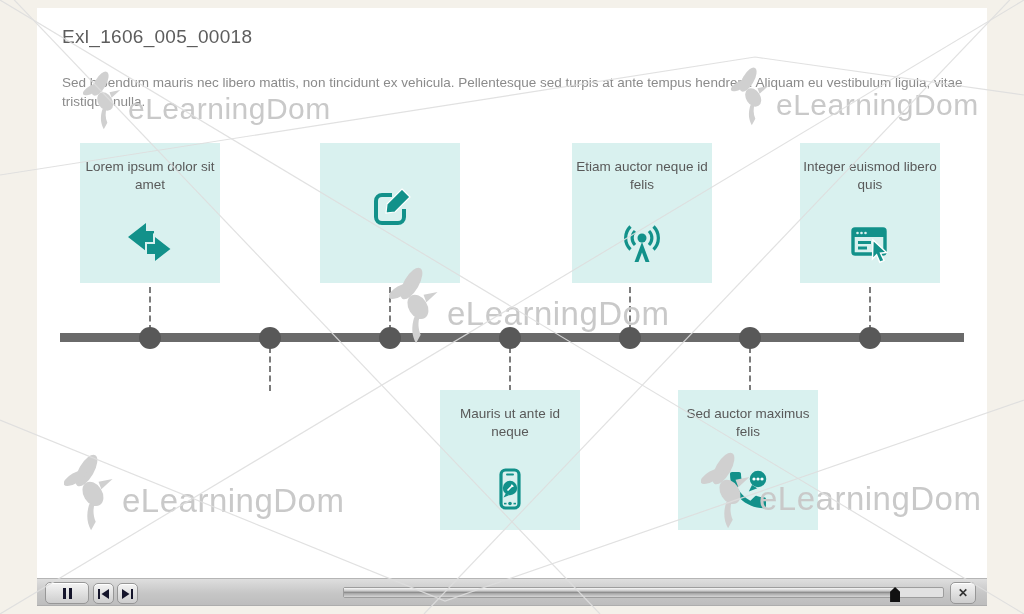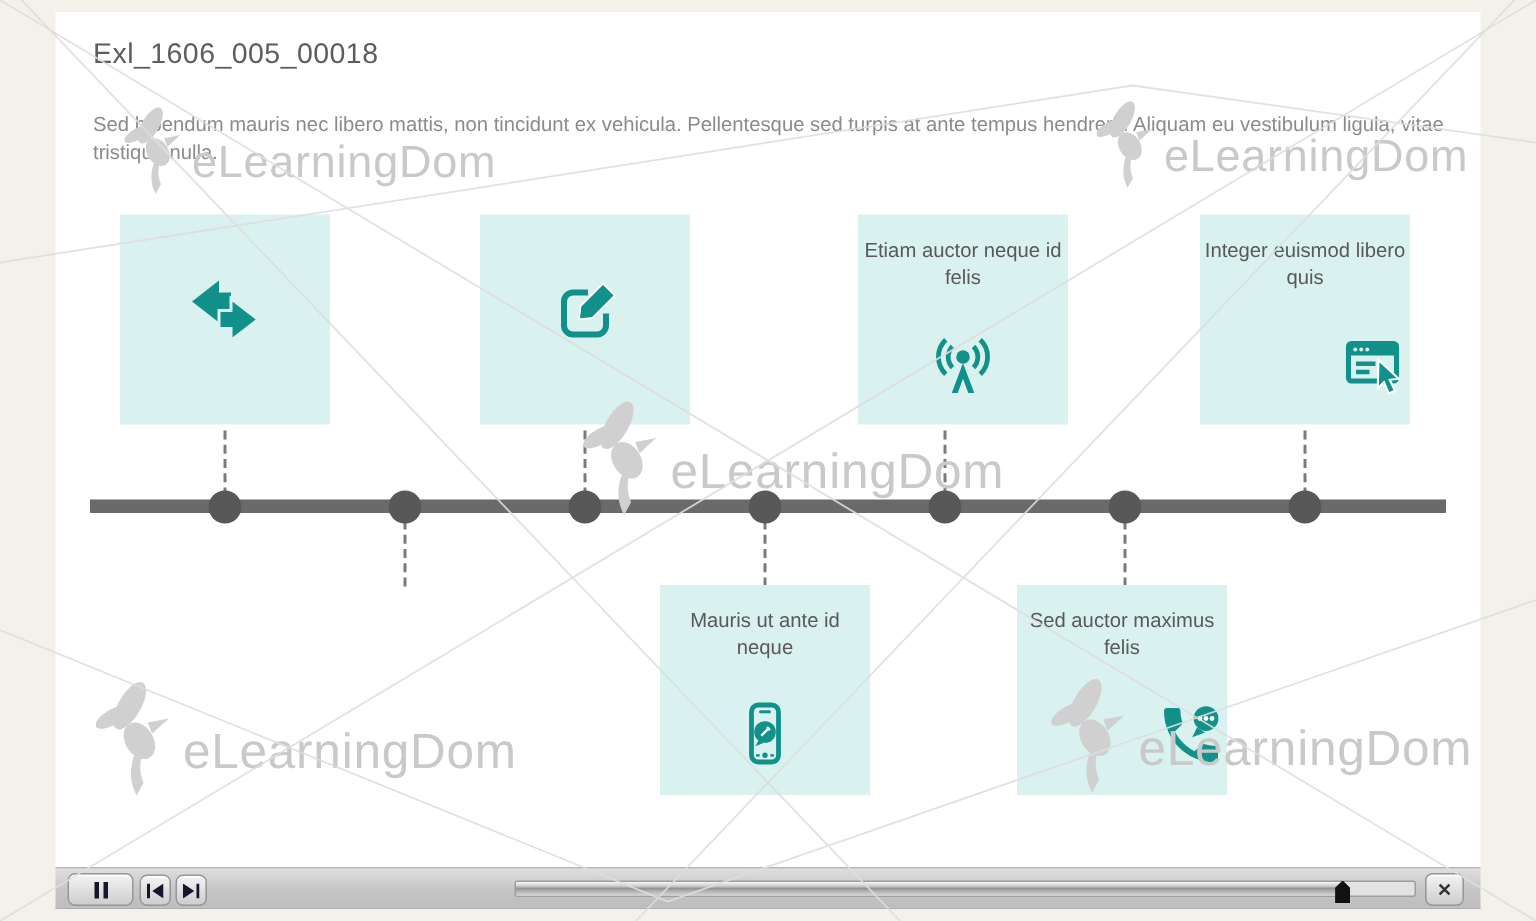--- a/index.html
+++ b/index.html
@@ -114,20 +114,21 @@
 
   <div class="tl-dash dash-up" style="left:112px"></div>
   <div class="tl-dash dash-up" style="left:352px"></div>
   <div class="tl-dash dash-up" style="left:592px"></div>
   <div class="tl-dash dash-up" style="left:832px"></div>
   <div class="tl-dash dash-down" style="left:232px"></div>
   <div class="tl-dash dash-down" style="left:472px"></div>
   <div class="tl-dash dash-down" style="left:712px"></div>
 
   <div class="card" style="left:43px; top:135px;">
+    <div class="card-label">Lorem ipsum dolor sit amet</div>
     <div class="card-icon">
       <svg width="52" height="44" viewBox="0 0 52 44">
         <path class="teal" d="M22 2 L4 16 L22 30 L22 22 L30 22 L30 10 L22 10 Z"></path>
         <path class="teal" d="M30 14 L48 28 L30 42 L30 34 L22 34 L22 22 L30 22 Z" stroke="#d9f1ef" stroke-width="2"></path>
       </svg>
     </div>
   </div>
   <div class="card" style="left:283px; top:135px;">
     <div class="card-icon">
       <svg width="48" height="48" viewBox="0 0 48 48">
@@ -142,21 +143,21 @@
       <svg width="48" height="48" viewBox="0 0 48 48">
         <circle class="teal" cx="24" cy="19" r="4.5"></circle>
         <path class="teal-stroke" d="M17 12 a10 10 0 0 0 0 14" stroke-width="3.2"></path>
         <path class="teal-stroke" d="M31 12 a10 10 0 0 1 0 14" stroke-width="3.2"></path>
         <path class="teal-stroke" d="M12.5 7.5 a16 16 0 0 0 0 23" stroke-width="3.2"></path>
         <path class="teal-stroke" d="M35.5 7.5 a16 16 0 0 1 0 23" stroke-width="3.2"></path>
         <path class="teal" d="M24 23 L16.5 43 L20.5 43 L24 33.5 L27.5 43 L31.5 43 Z"></path>
       </svg>
     </div>
   </div>
-  <div class="card" style="left:763px; top:135px;align-items:flex-end;">
+  <div class="card" style="left:763px; top:135px;">
     <div class="card-label">Integer euismod libero quis</div>
     <div class="card-icon">
       <svg width="48" height="48" viewBox="0 0 48 48">
         <rect class="teal-stroke" x="7" y="10" width="32" height="25" rx="2" stroke-width="3.4"></rect>
         <rect class="teal" x="7" y="10" width="32" height="8"></rect>
         <circle cx="11.5" cy="14" r="1.3" fill="#d9f1ef"></circle>
           <circle cx="15.5" cy="14" r="1.3" fill="#d9f1ef"></circle>
           <circle cx="19.5" cy="14" r="1.3" fill="#d9f1ef"></circle>
         <rect class="teal" x="12" y="22" width="13" height="3"></rect>
         <rect class="teal" x="12" y="27.5" width="9" height="3"></rect>
@@ -173,21 +174,21 @@
         <rect class="teal" x="20" y="7.5" width="8" height="2" rx="1"></rect>
         <circle class="teal" cx="24" cy="37.5" r="1.8"></circle>
         <rect class="teal" x="18" y="36.8" width="2.5" height="1.6"></rect>
         <rect class="teal" x="27.5" y="36.8" width="2.5" height="1.6"></rect>
         <circle class="teal" cx="24" cy="22" r="7.2"></circle>
         <path class="teal" d="M20 27 l-2.5 4.5 l5.5 -2.2 z"></path>
         <path d="M21.5 24.5 l5 -5 m-1.2 -.8 l2 2" stroke="#ffffff" stroke-width="1.6" fill="none"></path>
       </svg>
     </div>
   </div>
-  <div class="card" style="left:641px; top:382px;align-items:flex-end;">
+  <div class="card" style="left:641px; top:382px;">
     <div class="card-label">Sed auctor maximus felis</div>
     <div class="card-icon">
       <svg width="48" height="48" viewBox="0 0 48 48">
         <path class="teal" d="M13.2 21.6 c2.8 5.6 7.6 10.2 13.2 13.2 l4.4 -4.4 c.6 -.6 1.4 -.8 2 -.4 2.2 .8 4.6 1.2 7.2 1.2 1.2 0 2 .8 2 2 v7 c0 1.2 -.8 2 -2 2 C21.2 42.2 6 27 6 8 c0 -1.2 .8 -2 2 -2 h7 c1.2 0 2 .8 2 2 0 2.4 .4 5 1.2 7.2 .2 .6 0 1.4 -.4 2 l-4.6 4.4 z"></path>
         <circle class="teal" cx="34" cy="13" r="9" stroke="#d9f1ef" stroke-width="1.5"></circle>
         <path class="teal" d="M28 19 l-3.2 6.5 l8.5 -3.2 z"></path>
         <circle cx="30" cy="13" r="1.6" fill="#ffffff"></circle>
           <circle cx="34" cy="13" r="1.6" fill="#ffffff"></circle>
           <circle cx="38" cy="13" r="1.6" fill="#ffffff"></circle>
       </svg>

